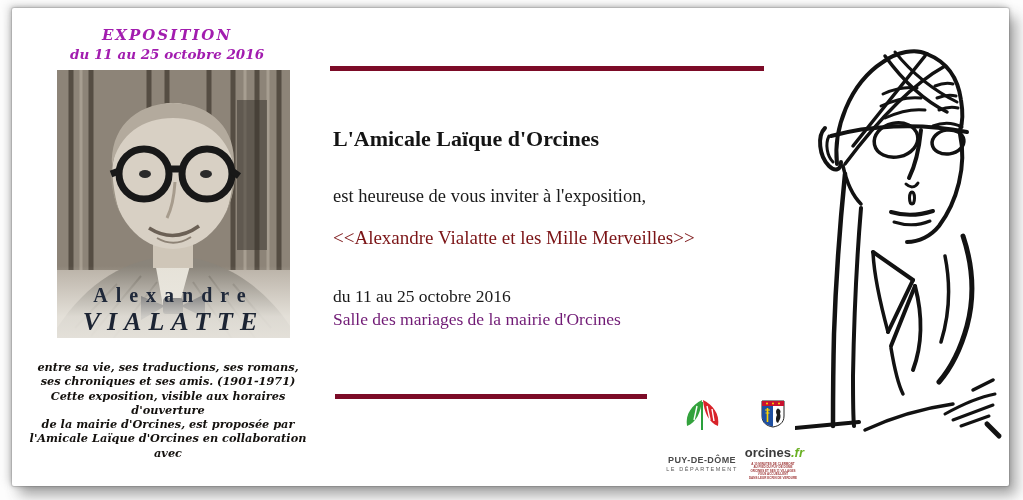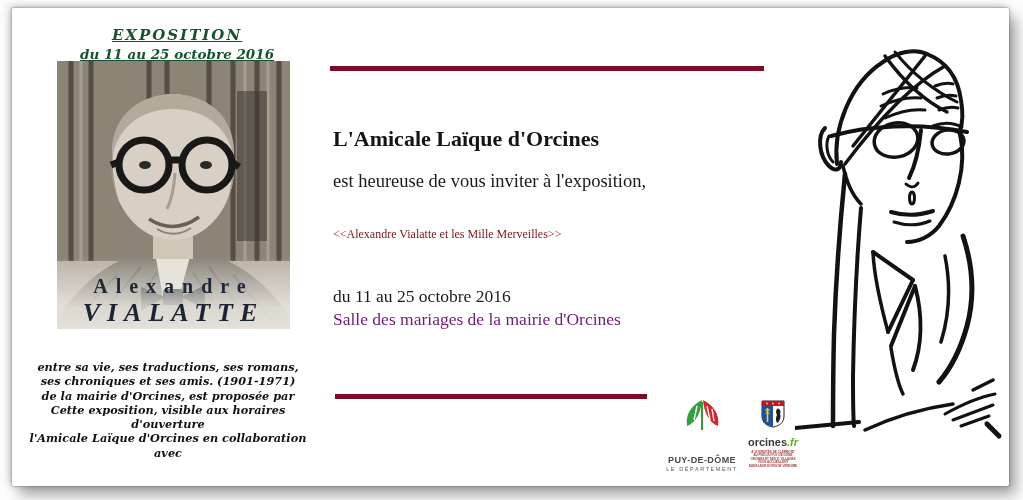--- a/index.html
+++ b/index.html
@@ -3,53 +3,53 @@
 <meta charset="utf-8">
 <style>
   html,body{margin:0;padding:0;background:#ffffff;width:1023px;height:500px;overflow:hidden;
     font-family:"Liberation Serif", serif;}
   .stage{position:relative;width:1023px;height:500px;background:#fdfdfd;}
   .card{position:absolute;left:12px;top:8px;width:997px;height:478px;background:#ffffff;
     border-radius:2px;
     box-shadow:0 0 4px rgba(110,110,110,.55), 7px 9px 14px rgba(55,55,55,.45),
                -4px -3px 9px rgba(140,140,140,.30), 0 0 0 1px #e3e3e3;}
   
-  .expo-header{position:absolute;left:20px;top:18px;width:290px;text-align:center;
-    color:#14532d;font-family:"DejaVu Serif", serif;font-style:italic;font-weight:bold;text-decoration:underline;}
+  .expo-header{position:absolute;left:10px;top:18px;width:290px;text-align:center;
+    color:#a21caf;font-family:"DejaVu Serif", serif;font-style:italic;font-weight:bold;}
   .expo-header .l1{font-size:15px;letter-spacing:2px;}
   .expo-header .l2{font-size:13.5px;margin-top:2px;}
-  .photo{position:absolute;left:45px;top:53px;width:233px;height:268px;overflow:hidden;}
+  .photo{position:absolute;left:45px;top:62px;width:233px;height:268px;overflow:hidden;}
   .photo svg{display:block;}
   .photo-overlay{position:absolute;left:0;width:100%;text-align:center;}
   .ov-first{top:214px;font-size:20px;font-weight:bold;letter-spacing:8px;color:#20293a;
     font-family:"Liberation Serif",serif;}
   .ov-last{top:237px;font-size:26px;font-weight:bold;letter-spacing:7px;color:#1c2433;
     font-family:"Liberation Serif",serif;font-style:italic;}
   .ov-sub{top:267px;font-size:15px;font-weight:bold;font-style:italic;color:#c00018;
     padding-left:60px;font-family:"DejaVu Serif",serif;}
   .left-par{position:absolute;left:8px;top:352px;width:296px;text-align:center;
     font-family:"DejaVu Serif",serif;font-style:italic;font-weight:bold;
     font-size:11.3px;line-height:14.3px;color:#14110e;}
   
   .rule{position:absolute;height:5px;background:#7c0b27;}
   .rule-top{left:318px;top:58px;width:434px;}
   .rule-bottom{left:323px;top:386px;width:312px;}
   .c-host{position:absolute;left:321px;top:118px;font-size:22px;font-weight:bold;color:#141414;}
-  .c-invite{position:absolute;left:321px;top:163px;font-size:18.5px;color:#1a1a1a;}
-  .c-title{position:absolute;left:321px;top:219px;font-size:12px;color:#7b1416;}
+  .c-invite{position:absolute;left:321px;top:178px;font-size:18.5px;color:#1a1a1a;}
+  .c-title{position:absolute;left:321px;top:219px;font-size:19px;color:#7b1416;}
   .c-date{position:absolute;left:321px;top:278px;font-size:17.5px;color:#1a1a1a;}
   .c-place{position:absolute;left:321px;top:301px;font-size:17.5px;color:#701a75;}
   
   .pdd{position:absolute;left:648px;top:390px;width:84px;height:64px;text-align:center;
     font-family:"Liberation Sans",sans-serif;}
   .pdd .name{font-size:9px;font-weight:bold;color:#4a4a4a;letter-spacing:.4px;margin-top:19px;}
   .pdd .dept{font-size:5.5px;color:#5a5a5a;letter-spacing:1.6px;margin-top:1px;}
   .orc{position:absolute;left:730px;top:392px;width:62px;height:78px;text-align:center;
     font-family:"Liberation Sans",sans-serif;}
-  .orc .site{font-size:11px;font-weight:bold;color:#3a3a3a;margin-top:4px;}
+  .orc .site{font-size:13px;font-weight:bold;color:#3a3a3a;margin-top:13px;text-align:right;}
   .orc .site .tld{color:#6ab023;font-style:italic;}
   .orc .tagline{width:200%;margin-left:-50%;transform:scale(.5);transform-origin:50% 0;
     font-size:6px;font-weight:bold;color:#a03a3a;line-height:7px;margin-top:2px;}
   
   .sketch{position:absolute;left:783px;top:16px;width:212px;height:456px;}
 </style>
 </head>
 <body>
 
 <div class="stage">
@@ -133,22 +133,22 @@
         <rect x="0" y="196" width="233" height="92" fill="url(#fade)"></rect>
       </svg>
       <div class="photo-overlay ov-first">Alexandre</div>
       <div class="photo-overlay ov-last">VIALATTE</div>
       <div class="photo-overlay ov-sub">et les Mille Merveilles</div>
     </div>
 
     <div class="left-par">
       <div>entre sa vie, ses traductions, ses romans,</div>
       <div>ses chroniques et ses amis. (1901-1971)</div>
+      <div>Cette exposition, visible aux horaires d'ouverture</div>
       <div>de la mairie d'Orcines, est proposée par</div>
-      <div>Cette exposition, visible aux horaires d'ouverture</div>
       <div>l'Amicale Laïque d'Orcines en collaboration avec</div>
     </div>
 
     <div class="rule rule-top"></div>
     <div class="c-host">L'Amicale Laïque d'Orcines</div>
     <div class="c-invite">est heureuse de vous inviter à l'exposition,</div>
     <div class="c-title">&lt;&lt;Alexandre Vialatte et les Mille Merveilles&gt;&gt;</div>
     <div class="c-date">du 11 au 25 octobre 2016</div>
     <div class="c-place">Salle des mariages de la mairie d'Orcines</div>
     <div class="rule rule-bottom"></div>

